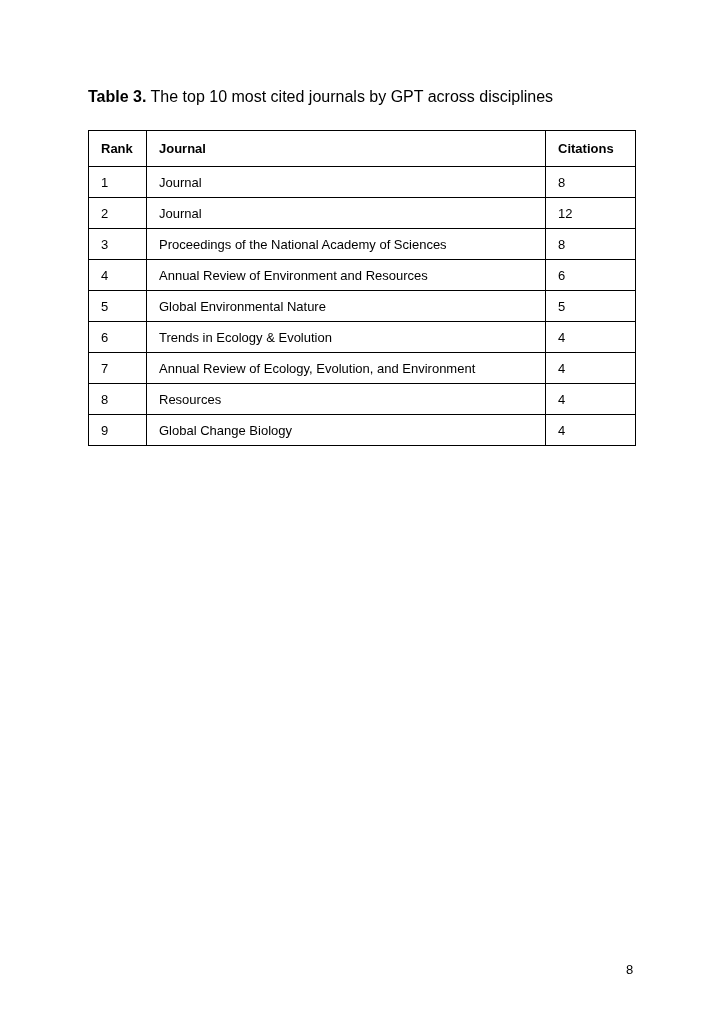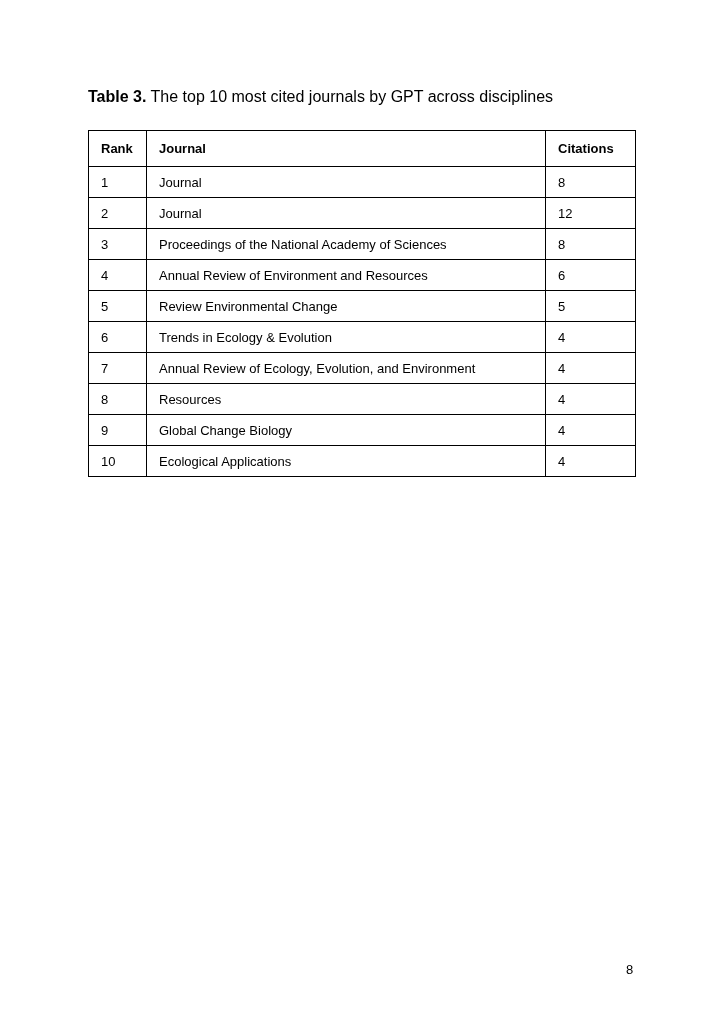--- a/index.html
+++ b/index.html
@@ -44,21 +44,21 @@
         <td>Proceedings of the National Academy of Sciences</td>
         <td>8</td>
       </tr>
     <tr>
         <td>4</td>
         <td>Annual Review of Environment and Resources</td>
         <td>6</td>
       </tr>
     <tr>
         <td>5</td>
-        <td>Review Environmental Change</td>
+        <td>Global Environmental Nature</td>
         <td>5</td>
       </tr>
     <tr>
         <td>6</td>
         <td>Trends in Ecology &amp; Evolution</td>
         <td>4</td>
       </tr>
     <tr>
         <td>7</td>
         <td>Annual Review of Ecology, Evolution, and Environment</td>
@@ -67,21 +67,16 @@
     <tr>
         <td>8</td>
         <td>Resources</td>
         <td>4</td>
       </tr>
     <tr>
         <td>9</td>
         <td>Global Change Biology</td>
         <td>4</td>
       </tr>
-    <tr>
-        <td>10</td>
-        <td>Ecological Applications</td>
-        <td>4</td>
-      </tr>
   </tbody>
 </table>
 
 <div class="page-num">8</div>
 
 </body></html>

